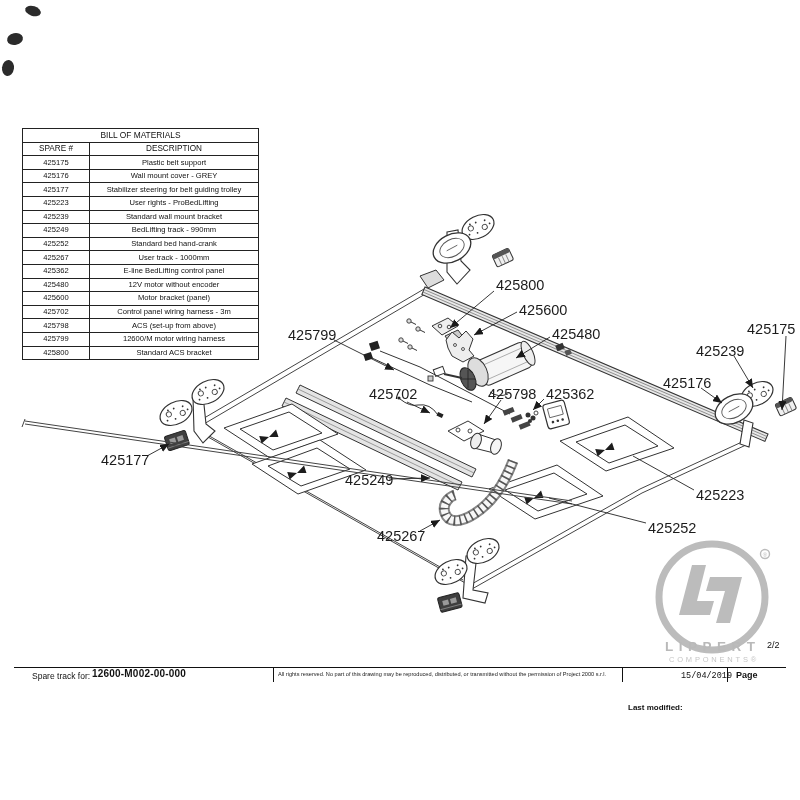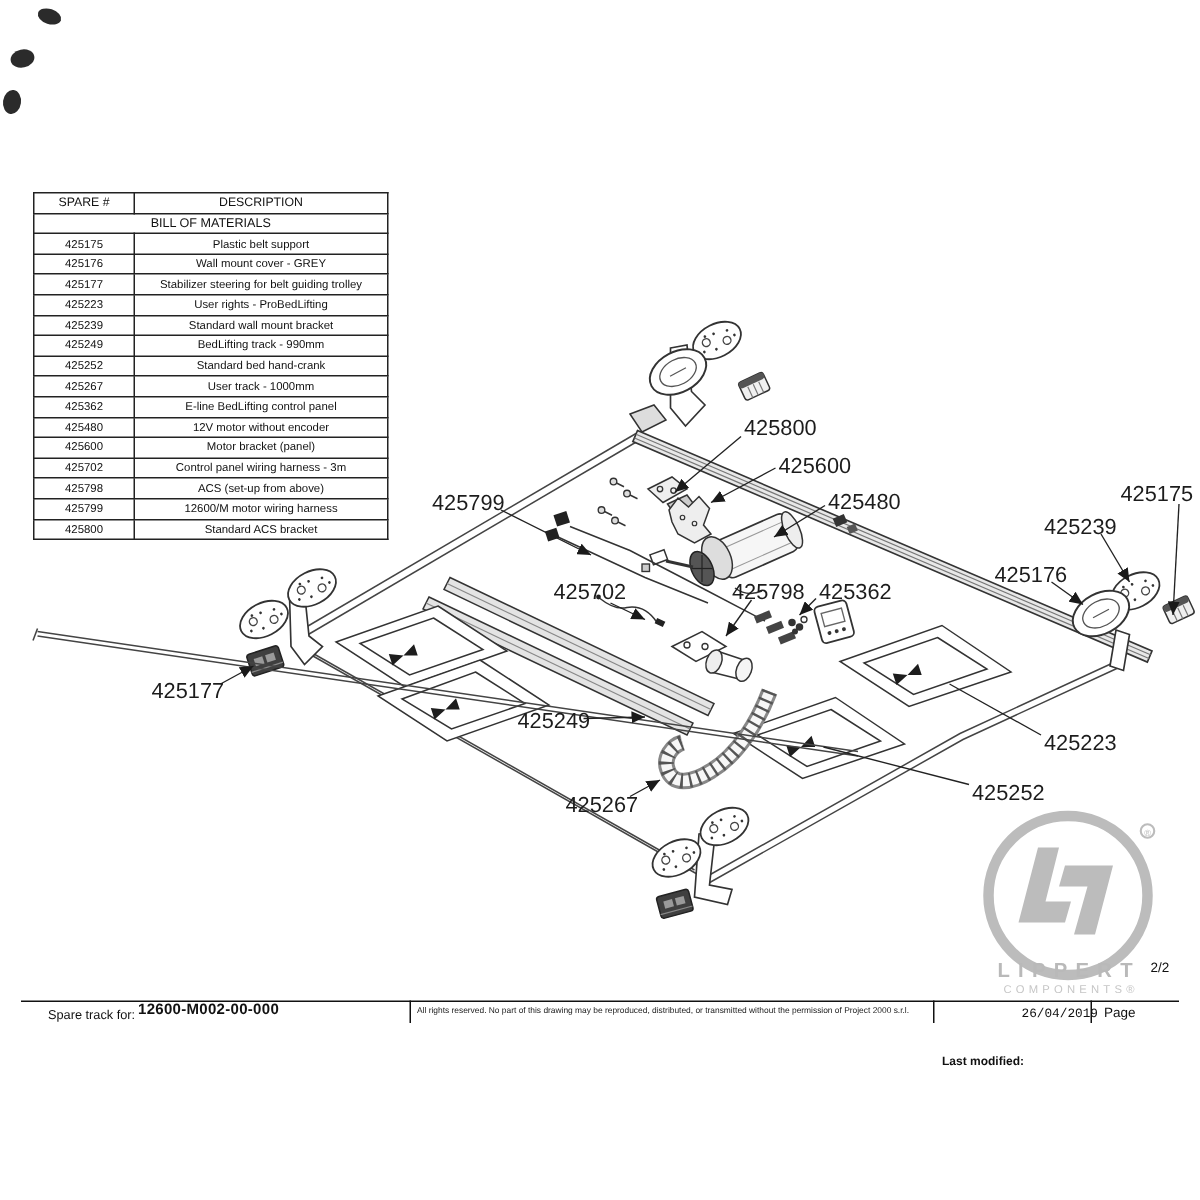--- a/index.html
+++ b/index.html
@@ -15,21 +15,21 @@
   .bom td.hdr{font-size:8.2px;}
   
   .frule{position:absolute;left:14px;top:667px;width:772px;border-top:1.5px solid #111;}
   .fv{position:absolute;top:667px;width:0;height:15px;border-left:1px solid #111;}
   .ftxt{position:absolute;white-space:nowrap;color:#111;}
   .lbl-sm{font-size:8.5px;}
   .partno{font-size:10px;font-weight:bold;letter-spacing:.2px;}
   .copyr{font-size:5.6px;color:#222;}
   .lm-lbl{font-size:8px;font-weight:bold;margin-top:32px;}
   .lm-date{font-size:8.5px;font-family:"Liberation Mono",monospace;}
-  .pg-lbl{font-size:9px;font-weight:normal;}
+  .pg-lbl{font-size:9px;font-weight:bold;}
   .pg-val{font-size:9px;}
 </style>
 </head>
 <body>
 
 <div class="sheet">
 
   <svg width="800" height="800" viewBox="0 0 800 800">
     <defs>
       <marker id="arw" markerWidth="10" markerHeight="8" refX="9" refY="4" orient="auto" markerUnits="userSpaceOnUse">
@@ -296,26 +296,26 @@
     </g>
   </svg>
 
   <table class="bom">
     <colgroup>
         <col style="width:67px">
         <col style="width:169px">
       </colgroup>
     <tbody>
         <tr>
+          <td class="ttl" colspan="2">BILL OF MATERIALS</td>
+        </tr>
+    <tr>
       <td class="hdr">SPARE #</td>
       <td class="hdr">DESCRIPTION</td>
     </tr>
-    <tr>
-          <td class="ttl" colspan="2">BILL OF MATERIALS</td>
-        </tr>
     <tr>
           <td>425175</td>
           <td>Plastic belt support</td>
         </tr>
     <tr>
           <td>425176</td>
           <td>Wall mount cover - GREY</td>
         </tr>
     <tr>
           <td>425177</td>
@@ -374,16 +374,16 @@
 
   <div class="frule"></div>
   <div class="fv" style="left:273px"></div>
   <div class="fv" style="left:622px"></div>
   <div class="fv" style="left:727px"></div>
 
   <span class="ftxt lbl-sm" style="left:32px;top:671px">Spare track for:</span>
   <span class="ftxt partno" style="left:92px;top:668px">12600-M002-00-000</span>
   <span class="ftxt copyr" style="left:278px;top:671px">All rights reserved. No part of this drawing may be reproduced, distributed, or transmitted without the permission of Project 2000 s.r.l.</span>
   <span class="ftxt lm-lbl" style="left:628px;top:671px">Last modified:</span>
-  <span class="ftxt lm-date" style="left:681px;top:671px">26/04/2019</span>
+  <span class="ftxt lm-date" style="left:681px;top:671px">15/04/2019</span>
   <span class="ftxt pg-lbl" style="left:736px;top:670px">Page</span>
   <span class="ftxt pg-val" style="left:767px;top:640px">2/2</span>
 </div>
 
 </body></html>

